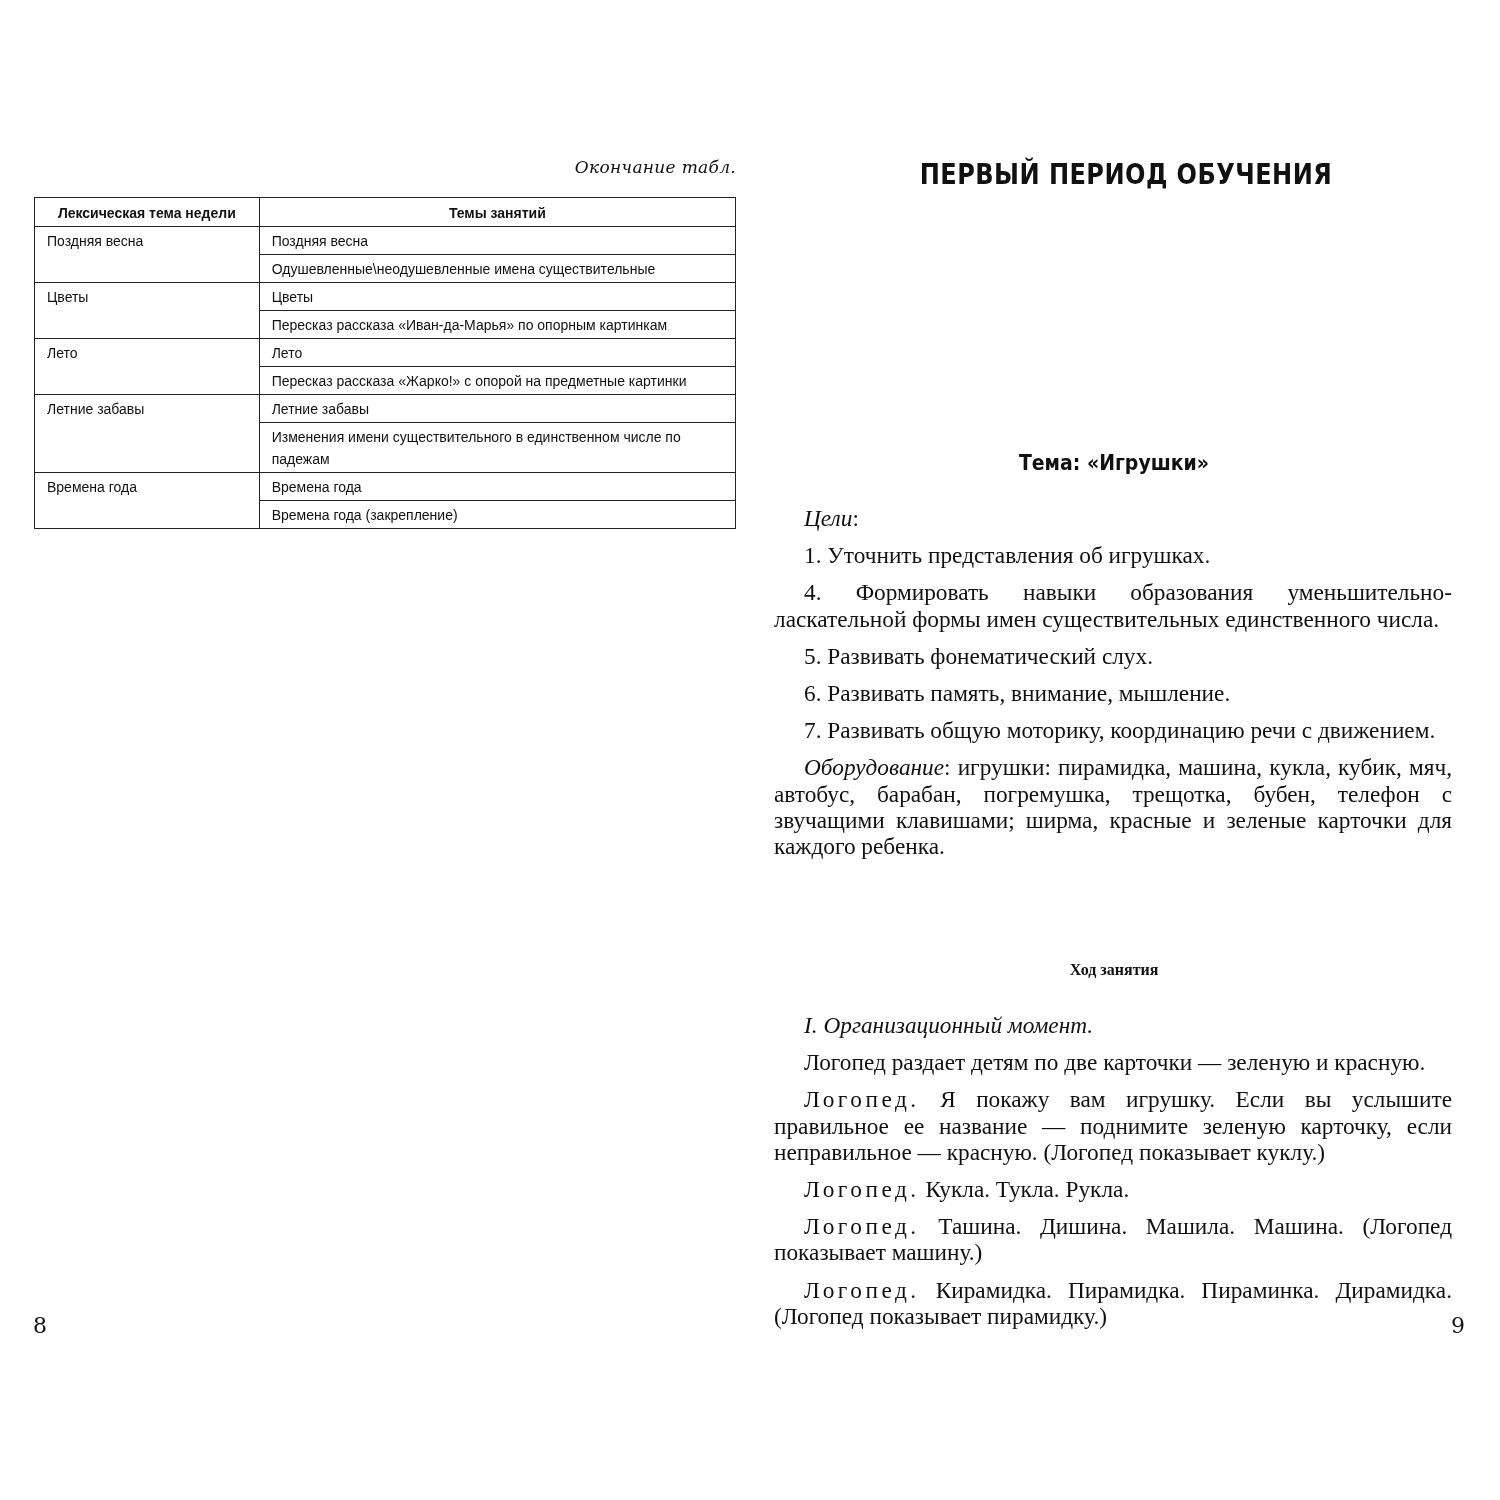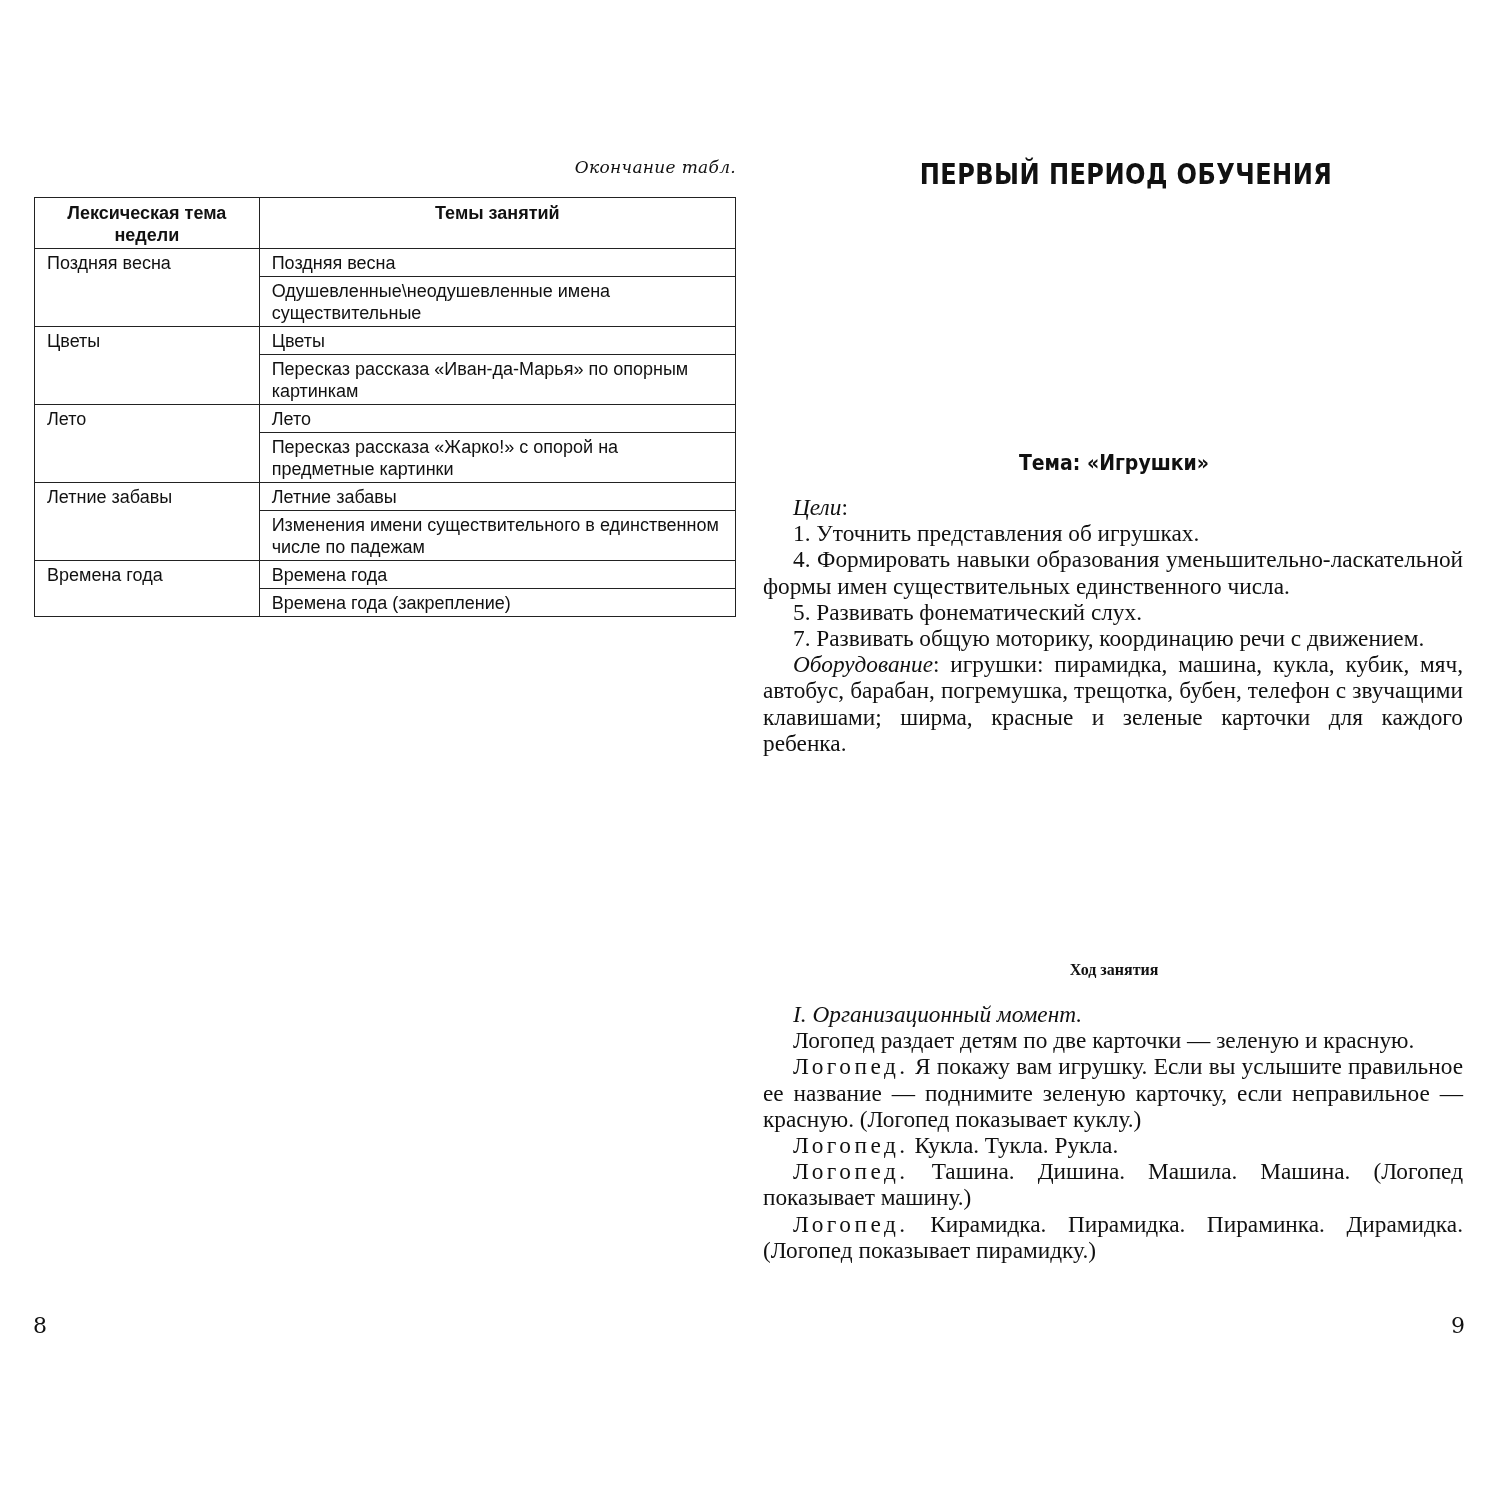--- a/index.html
+++ b/index.html
@@ -11,21 +11,21 @@
 
   .table-caption {
     position: absolute; top: 157px; right: 30px;
     font-family: "DejaVu Serif", serif; font-style: italic; font-size: 17px;
     letter-spacing: 0.3px;
   }
 
   table.lex {
     position: absolute; top: 197px; left: 18px; width: 702px;
     border-collapse: collapse;
-    font-family: "Liberation Sans", sans-serif; font-size: 18px; line-height: 22px;
+    font-family: "Liberation Sans", sans-serif; font-size: 14px; line-height: 22px;
   }
   table.lex th, table.lex td {
     border: 1.5px solid #222; vertical-align: top; text-align: left;
     padding: 3px 12px 2px 12px;
   }
   table.lex th { font-weight: bold; text-align: center; padding-top: 4px; }
   table.lex col.c1 { width: 225px; }
   table.lex col.c2 { width: 477px; }
 
   .page-number {
@@ -44,21 +44,21 @@
     position: absolute; top: 451px; left: 0; width: 728px; text-align: center;
     font-family: "DejaVu Sans", sans-serif; font-weight: bold; font-size: 21px;
     transform: scaleX(0.9);
   }
 
   .body-text {
     position: absolute; left: 13px; width: 700px;
     font-family: "Liberation Serif", serif; font-size: 23.3px; line-height: 26.2px;
     text-align: justify;
   }
-  .body-text p { margin: 0; text-indent: 30px; }
+  .body-text p { margin: 11px; text-indent: 30px; }
   .goals { top: 494px; }
   .course-title {
     position: absolute; top: 961px; left: 0; width: 728px; text-align: center;
     font-family: "Liberation Serif", serif; font-weight: bold; font-size: 16px;
   }
   .course { top: 1001px; }
   .it { font-style: italic; }
   .bi { font-style: italic; font-weight: bold; }
   .spaced { letter-spacing: 3.5px; }
 </style>
@@ -123,20 +123,21 @@
 
 <div class="page page-right">
   <div class="section-title">ПЕРВЫЙ ПЕРИОД ОБУЧЕНИЯ</div>
   <div class="topic-title">Тема: «Игрушки»</div>
 
   <div class="body-text goals">
     <p><span class="it">Цели</span>:</p>
     <p>1. Уточнить представления об игрушках.</p>
     <p>4. Формировать навыки образования уменьшительно-ласкательной формы имен существительных единственного числа.</p>
     <p>5. Развивать фонематический слух.</p>
+    <p>6. Развивать память, внимание, мышление.</p>
     <p>7. Развивать общую моторику, координацию речи с движением.</p>
     <p><span class="it">Оборудование</span><span>: игрушки: пирамидка, машина, кукла, кубик, мяч, автобус, барабан, погремушка, трещотка, бубен, телефон с звучащими клавишами; ширма, красные и зеленые карточки для каждого ребенка.</span></p>
   </div>
 
   <div class="course-title">Ход занятия</div>
 
   <div class="body-text course">
     <p class="it">I. Организационный момент.</p>
     <p>Логопед раздает детям по две карточки — зеленую и красную.</p>
     <p><span class="spaced">Логопед.</span><span> Я покажу вам игрушку. Если вы услышите правильное ее название — поднимите зеленую карточку, если неправильное — красную. (Логопед показывает куклу.)</span></p>

